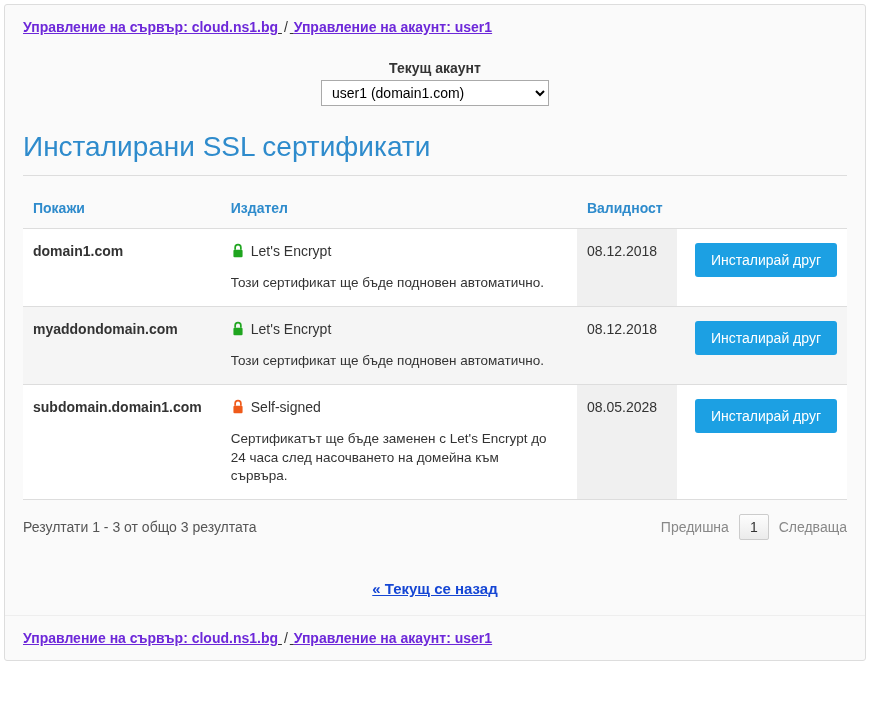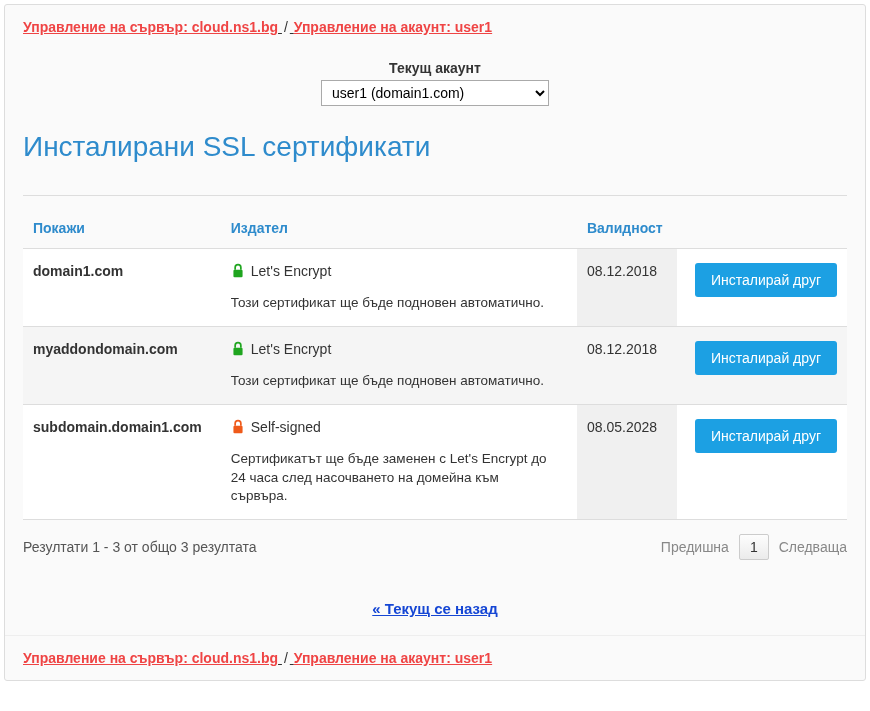--- a/index.html
+++ b/index.html
@@ -18,37 +18,37 @@
     background: #fafafa;
     padding: 14px 0;
   }
   .breadcrumb {
     padding: 0 18px 10px 18px;
     font-size: 14px;
     font-weight: bold;
     text-decoration: underline;
     color: #333;
   }
-  .breadcrumb a { color: #ef4444; }
+  .breadcrumb a { color: #6d28d9; }
   .breadcrumb .sep { font-weight: normal; text-decoration: none; display:inline-block; padding:0 2px;}
   .account-block { text-align: center; margin: 15px 0 25px; }
   .account-label { font-weight: bold; font-size: 14px; margin-bottom: 4px;}
   .account-select {
     font-size: 14px;
     padding: 3px 6px;
     width: 228px;
     border: 1px solid #aaa;
     background: #fff;
   }
   h2.page-title {
     color: #2e8bcc;
     font-weight: 300;
     font-size: 28px;
     margin: 25px 18px 12px 18px;
-    padding-bottom: 32px;
+    padding-bottom: 12px;
     border-bottom: 1px solid #ddd;
   }
   .table-controls {
     display: flex;
     justify-content: space-between;
     align-items: center;
     padding: 6px 18px 10px 18px;
     font-size: 14px;
   }
   .table-controls select {

